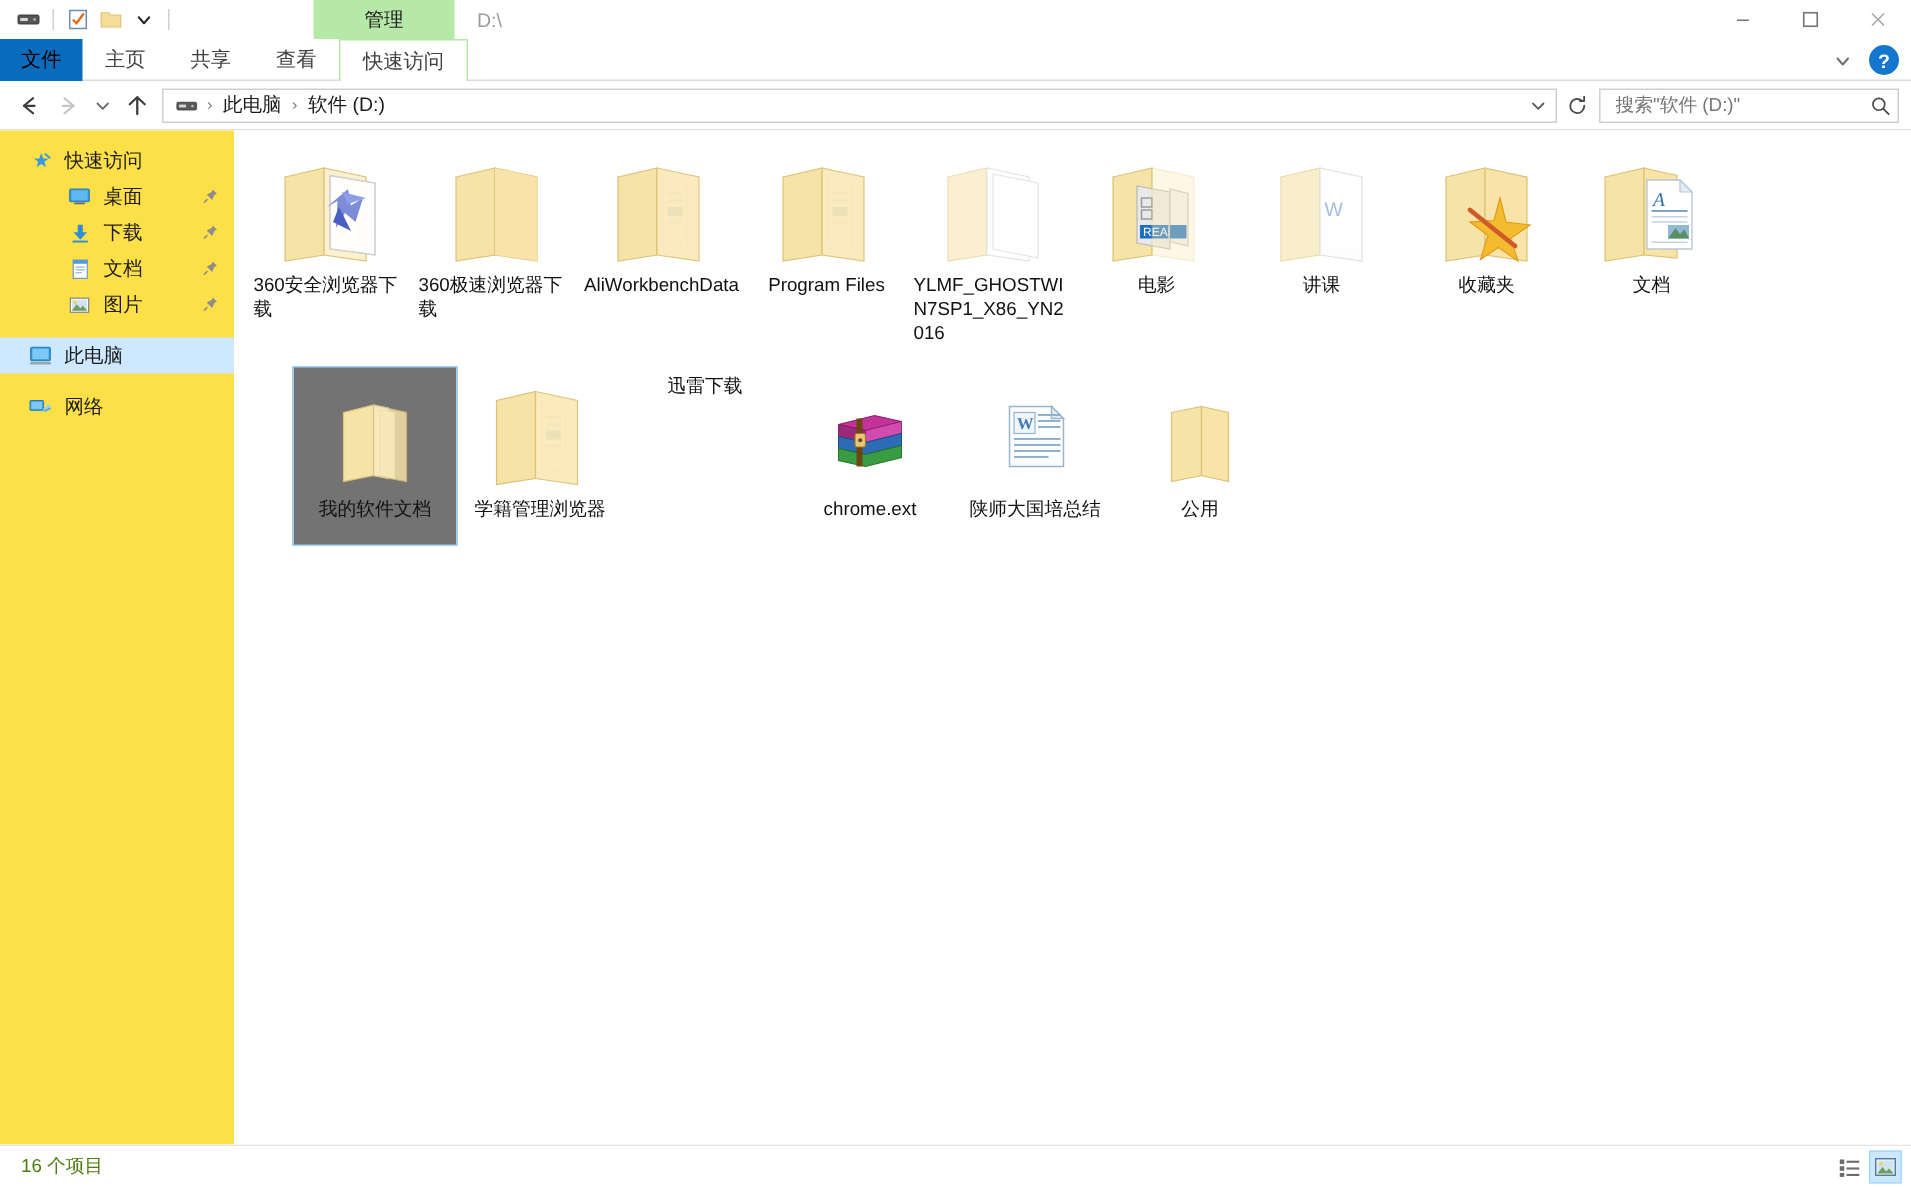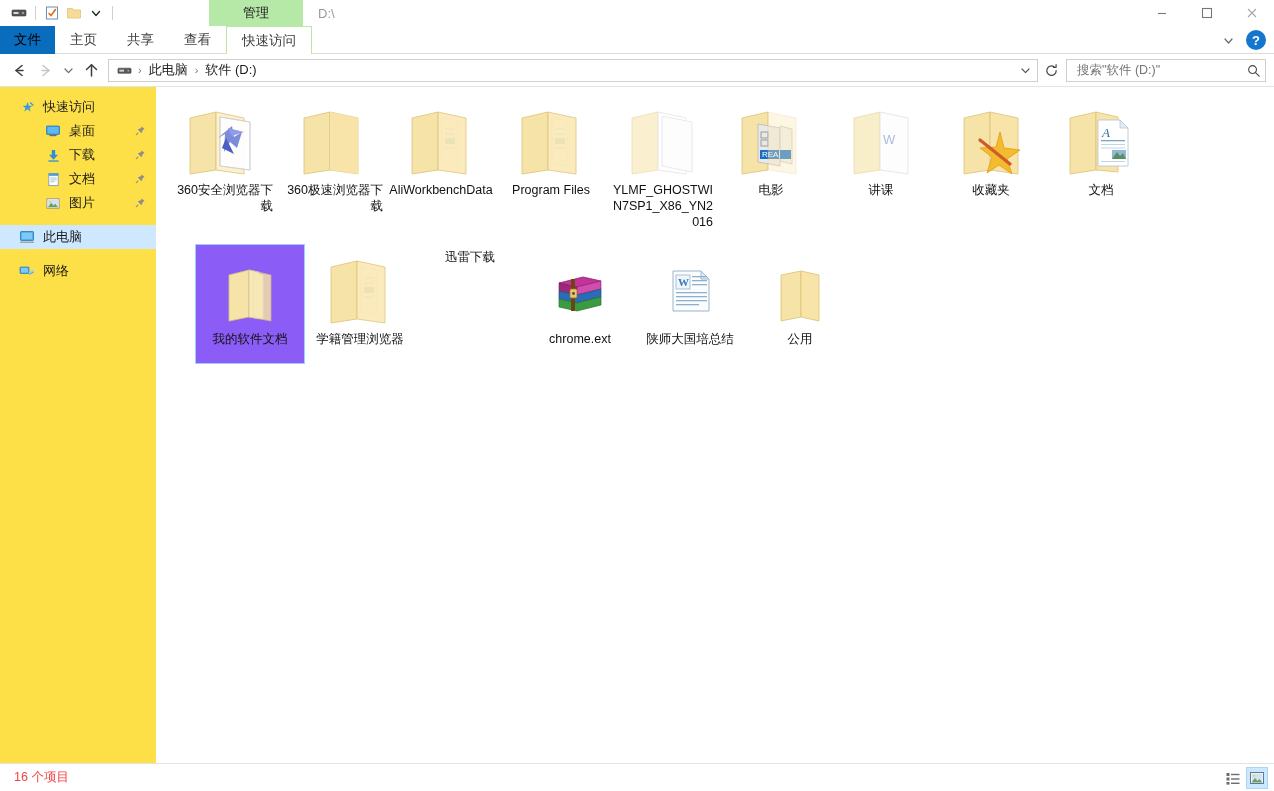--- a/index.html
+++ b/index.html
@@ -241,48 +241,48 @@
     min-height: 120px;
     margin: 0 0 10px 0;
     display: flex; flex-direction: column;
     align-items: center;
     padding: 4px 2px 3px 2px;
     border: 1px solid transparent;
     cursor: default;
     user-select: none;
   }
   .fileitem.selected {
-    background: #8b5cf6;
+    background: #737373;
     border-color: #99d1ff;
     margin-left: 29px;
   }
   .fileicon {
     width: 82px; height: 78px;
     display: flex; align-items: flex-end; justify-content: center;
     margin-bottom: 4px;
   }
   .filelabel {
     font-size: 12.5px;
     color: #111111;
-    text-align: right;
+    text-align: left;
     line-height: 16px;
     word-break: break-all;
     max-width: 104px;
   }
 
   
   .statusbar {
     height: 28px;
     flex: 0 0 28px;
     border-top: 1px solid #e3e3e3;
     display: flex; align-items: center;
     padding: 0 6px 0 14px;
     background: #ffffff;
   }
-  .status-text { font-size: 12.5px; color: #ef4444; }
+  .status-text { font-size: 12.5px; color: #4d7c0f; }
   .status-spacer { flex: 1; }
   .viewbtn {
     width: 22px; height: 22px;
     display: flex; align-items: center; justify-content: center;
     cursor: default;
     margin-left: 2px;
     border: 1px solid transparent;
   }
   .viewbtn.active { background: #cce8ff; border-color: #a8d8f8; }
 </style>

